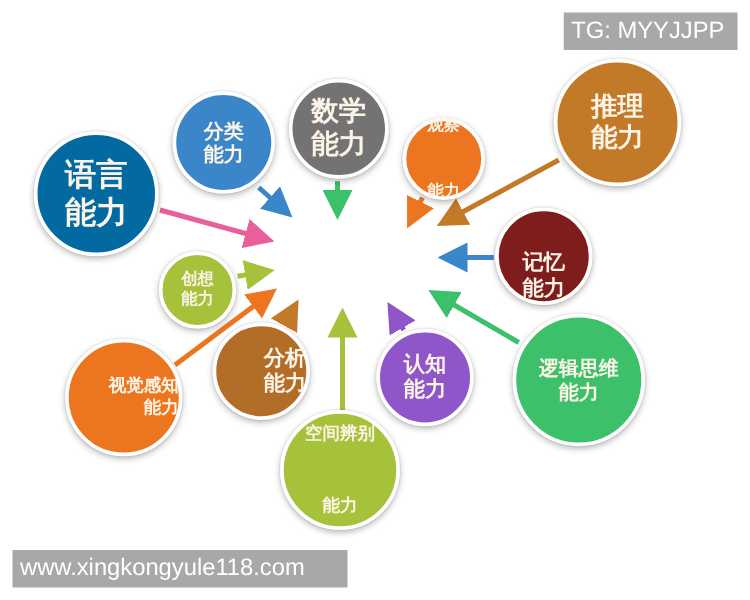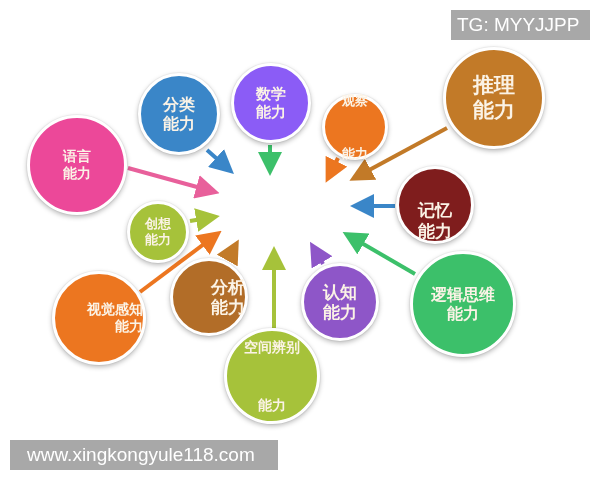--- a/index.html
+++ b/index.html
@@ -15,21 +15,21 @@
   .node span { display:block; white-space:nowrap; }
   .center { position:absolute; left:222px; top:185px; width:118px; height:54px;
             border-radius:27px; background:#7e1a2c; border:4px solid #ffffff; box-sizing:border-box;
             box-shadow:0 2px 6px rgba(0,0,0,0.3);
             display:flex; align-items:center; justify-content:center;
             color:#f7b93a; font-size:24px; font-weight:bold; letter-spacing:1px; }
   .wm { position:absolute; background:#a8a8a8; color:#ffffff;
         font-family:"Liberation Sans", sans-serif; font-size:19px; box-sizing:border-box;
         display:flex; align-items:center; }
   .wm-tg { left:451px; top:10px; width:139px; height:30px; padding-left:6px; }
-  .wm-url { left:10px; top:440px; width:268px; height:30px; padding-left:17px; }
+  .wm-url { left:10px; top:440px; width:268px; height:30px; padding-left:6px; }
 </style>
 </head>
 <body>
 
 <div class="canvas">
 
   <svg class="arrows" viewBox="0 0 600 480">
     <defs>
       <marker id="m-pink" markerWidth="6" markerHeight="6" refX="3" refY="3" orient="auto">
           <path d="M0,0 L6,3 L0,6 z" fill="#e8609b"></path>
@@ -73,31 +73,31 @@
     <line x1="274" y1="328" x2="274" y2="258" stroke="#a6c23a" stroke-width="4" marker-end="url(#m-yg)"></line>
 
     <line x1="228" y1="259" x2="233" y2="250" stroke="#b26d28" stroke-width="4" marker-end="url(#m-brown)"></line>
 
     <line x1="140" y1="292" x2="212" y2="238" stroke="#ec7620" stroke-width="4" marker-end="url(#m-orange)"></line>
 
     <line x1="190" y1="221" x2="208" y2="218" stroke="#a6c23a" stroke-width="4" marker-end="url(#m-yg)"></line>
   </svg>
 
 
-  <div class="node" style="left:27px;top:115px;width:100px;height:100px;background:#ec4899;font-size:14px;">
+  <div class="node" style="left:27px;top:105px;width:100px;height:100px;background:#0369a1;font-size:25px;">
     <span>语言</span>
     <span>能力</span>
   </div>
 
   <div class="node" style="left:138px;top:73px;width:82px;height:82px;background:#3a86c8;font-size:16px;">
     <span>分类</span>
     <span>能力</span>
   </div>
 
-  <div class="node" style="left:231px;top:63px;width:80px;height:80px;background:#8b5cf6;font-size:15px;">
+  <div class="node" style="left:231px;top:63px;width:80px;height:80px;background:#737373;font-size:22px;">
     <span>数学</span>
     <span>能力</span>
   </div>
 
   <div class="node" style="left:322px;top:94px;width:66px;height:66px;background:#ec7620;font-size:13px;gap:37px;">
     <span>观察</span>
     <span>能力</span>
   </div>
 
   <div class="node" style="left:443px;top:47px;width:102px;height:102px;background:#c27a28;font-size:21px;">

